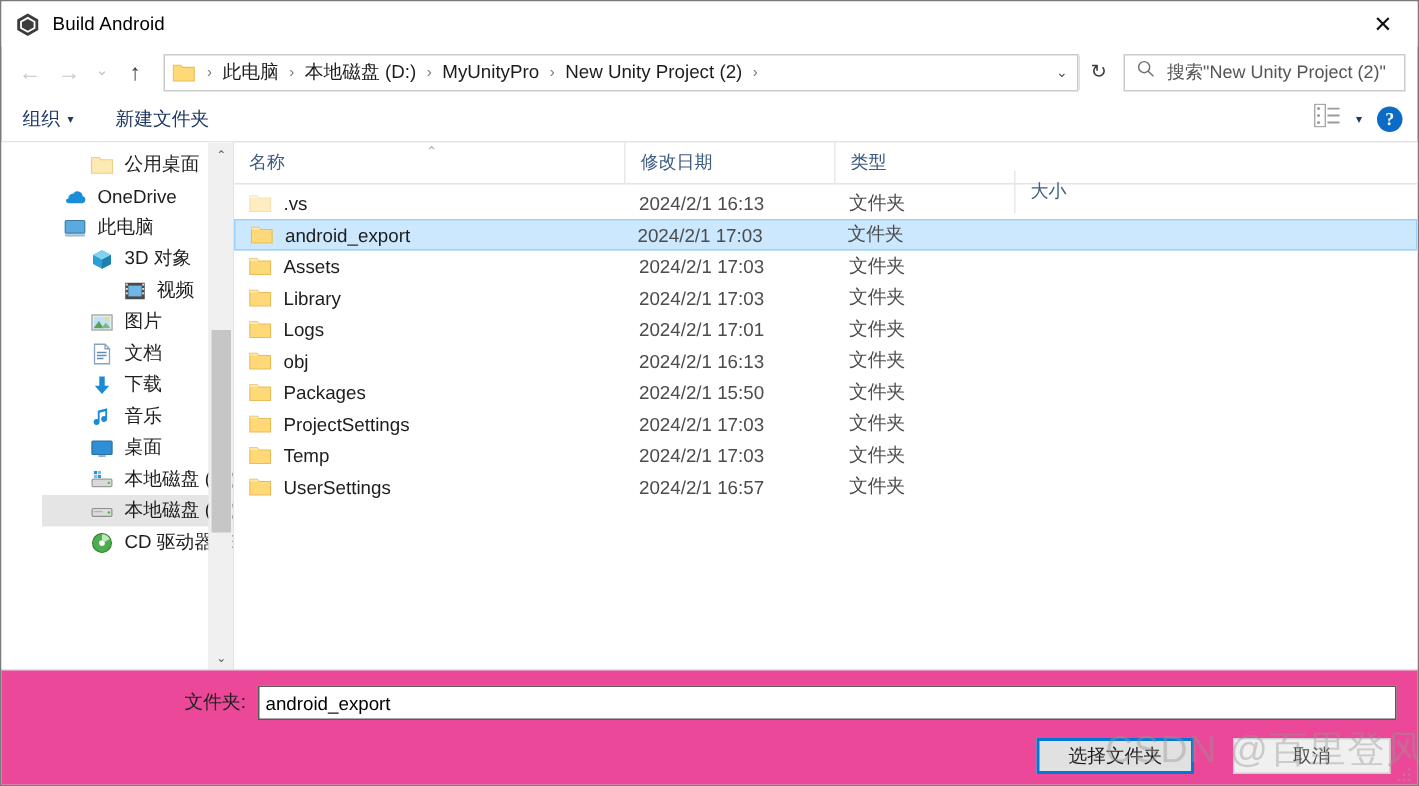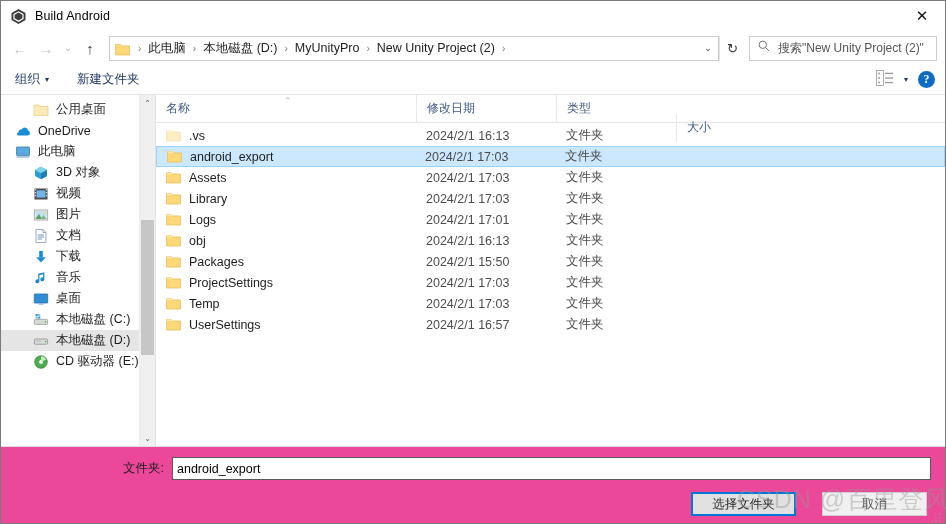--- a/index.html
+++ b/index.html
@@ -121,20 +121,21 @@
     flex: 0 0 155px; position: relative;
     background: #ffffff;
     border-right: 1px solid #e2e2e2;
     overflow: hidden;
   }
   .sb-scroll { padding-top: 4px; }
   .sb-item {
     height: 21px; display: flex; align-items: center;
     font-size: 12.5px; color: #1d1d1d; white-space: nowrap;
     padding-right: 4px;
+    margin-left: 27px;
   }
   .sb-item.selected { background: #e5e5e5; }
   .sb-ico { width: 16px; height: 16px; flex: 0 0 16px; margin-right: 7px; position: relative; }
 
   .sb-track {
     position: absolute; right: 0; top: 0; bottom: 0; width: 16px;
     background: #f0f0f0; border-left: 1px solid #ededed;
   }
   .sb-arrow {
     height: 16px; display: flex; align-items: center; justify-content: center;
@@ -323,21 +324,21 @@
             <span>此电脑</span>
           </div>
           <div class="sb-item" style="padding-left: 32px;">
             <span class="sb-ico"><svg viewBox="0 0 16 16" width="16" height="16">
                 <polygon points="8,1.8 14,5 14,11 8,14.2 2,11 2,5" fill="#2a9fd6"></polygon>
                 <polygon points="8,1.8 14,5 8,8.2 2,5" fill="#7fd3ee"></polygon>
                 <polygon points="8,8.2 14,5 14,11 8,14.2" fill="#1f7fae"></polygon>
               </svg></span>
             <span>3D 对象</span>
           </div>
-          <div class="sb-item" style="padding-left: 32px;">
+          <div class="sb-item" style="padding-left: 32px; justify-content: center;">
             <span class="sb-ico"><svg viewBox="0 0 16 16" width="16" height="16">
                 <rect x="1.5" y="2.5" width="13" height="11" fill="#4a4a4a"></rect>
                 <rect x="3.6" y="4.4" width="8.8" height="7.2" fill="#6fb7e8"></rect>
                 <rect x="1.9" y="3.1" width="1.3" height="1.3" fill="#ddd"></rect>
                 <rect x="1.9" y="6" width="1.3" height="1.3" fill="#ddd"></rect>
                 <rect x="1.9" y="8.9" width="1.3" height="1.3" fill="#ddd"></rect>
                 <rect x="12.8" y="3.1" width="1.3" height="1.3" fill="#ddd"></rect>
                 <rect x="12.8" y="6" width="1.3" height="1.3" fill="#ddd"></rect>
                 <rect x="12.8" y="8.9" width="1.3" height="1.3" fill="#ddd"></rect>
               </svg></span>

